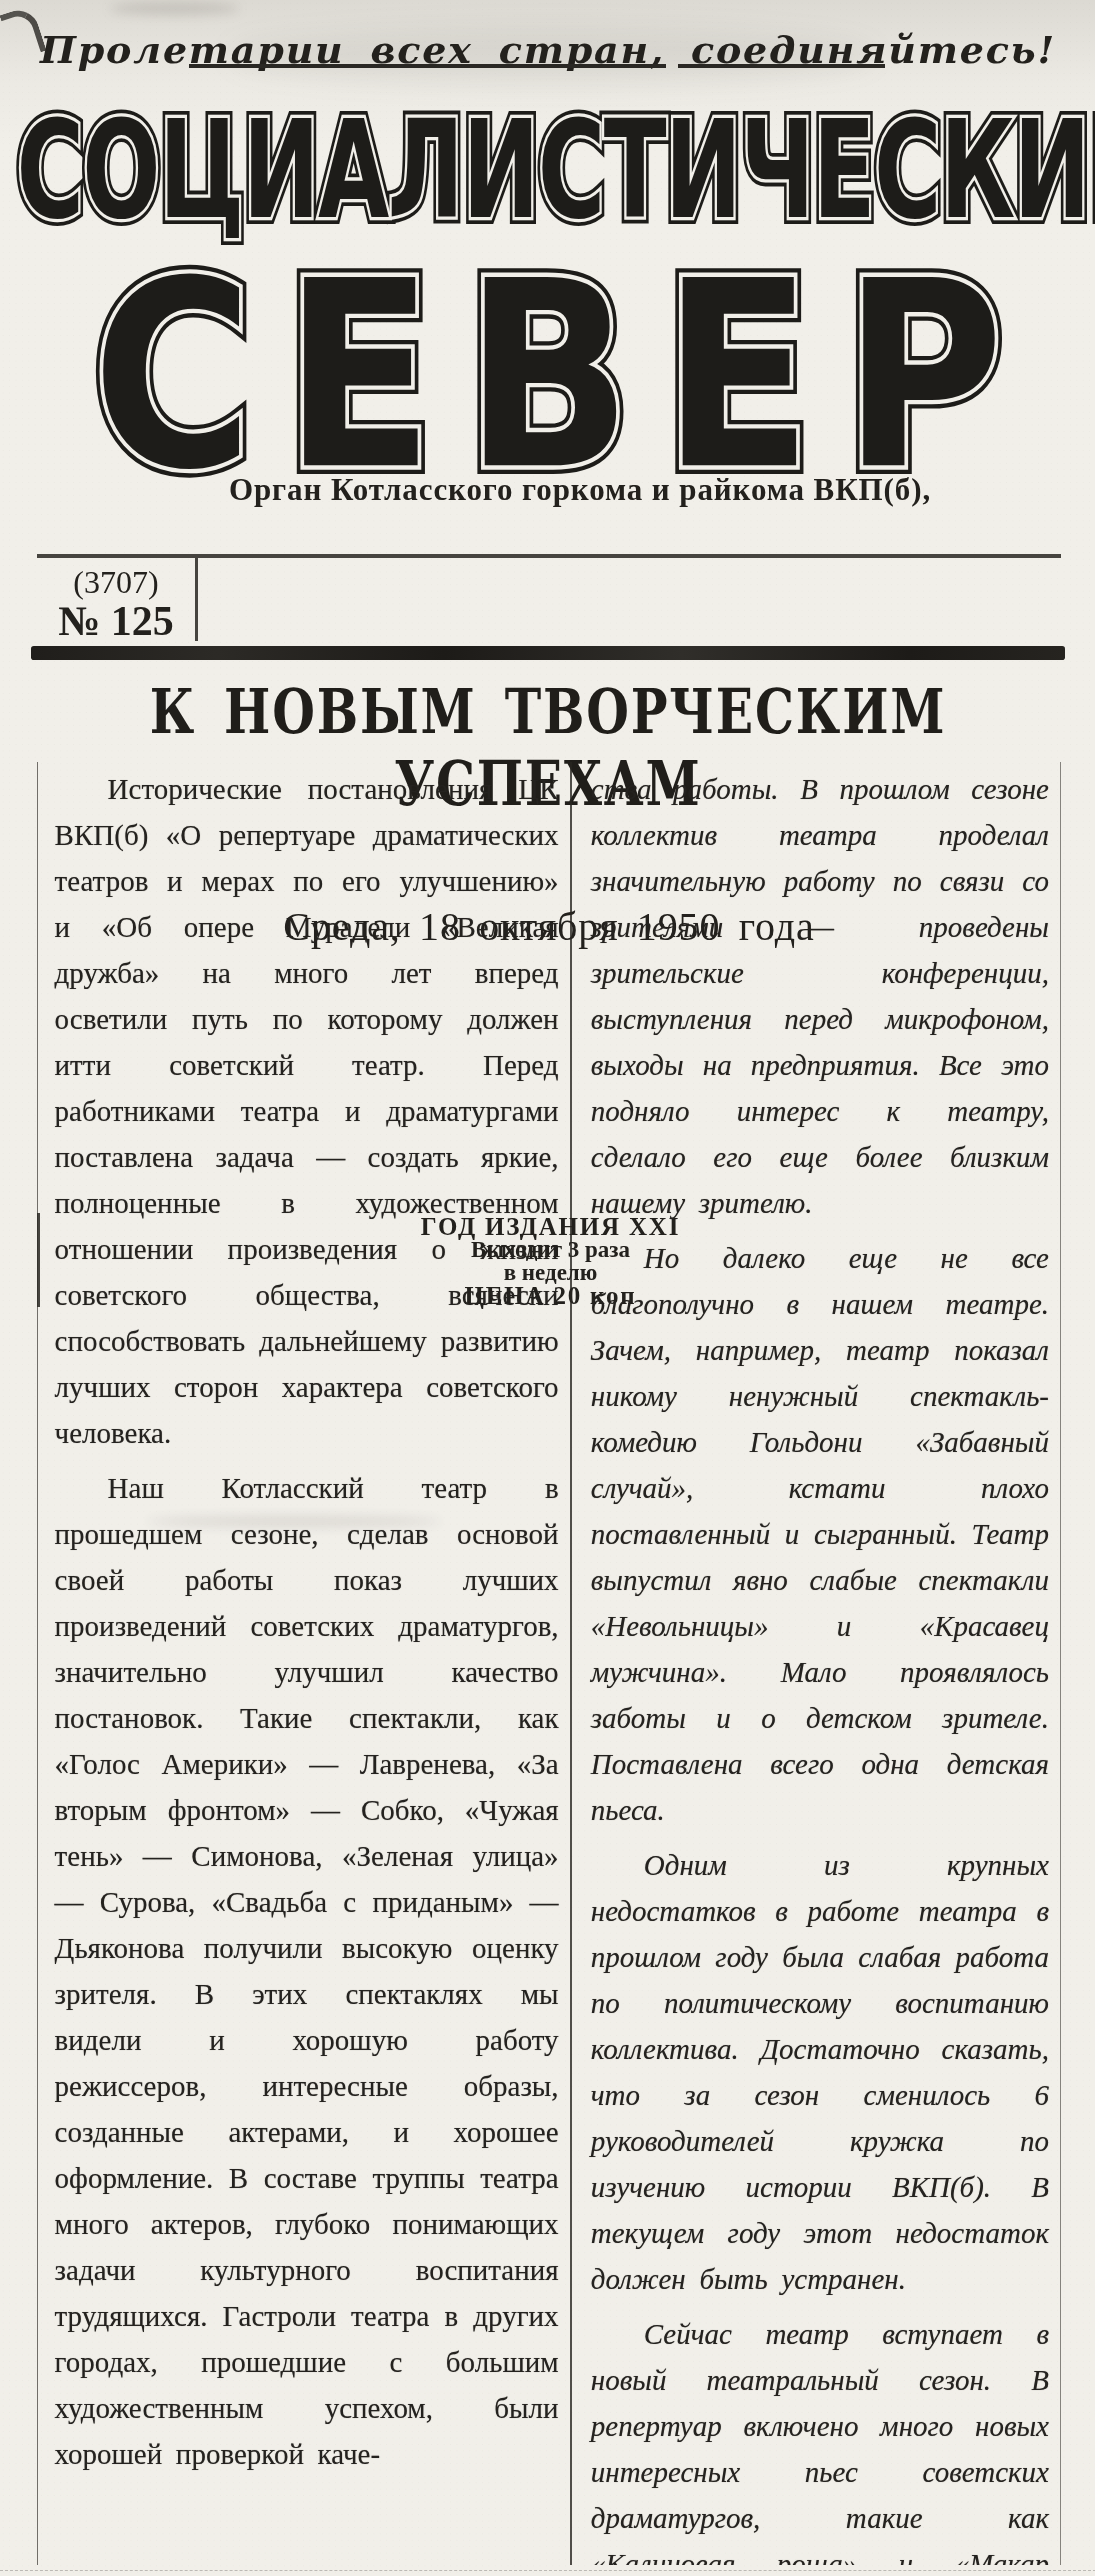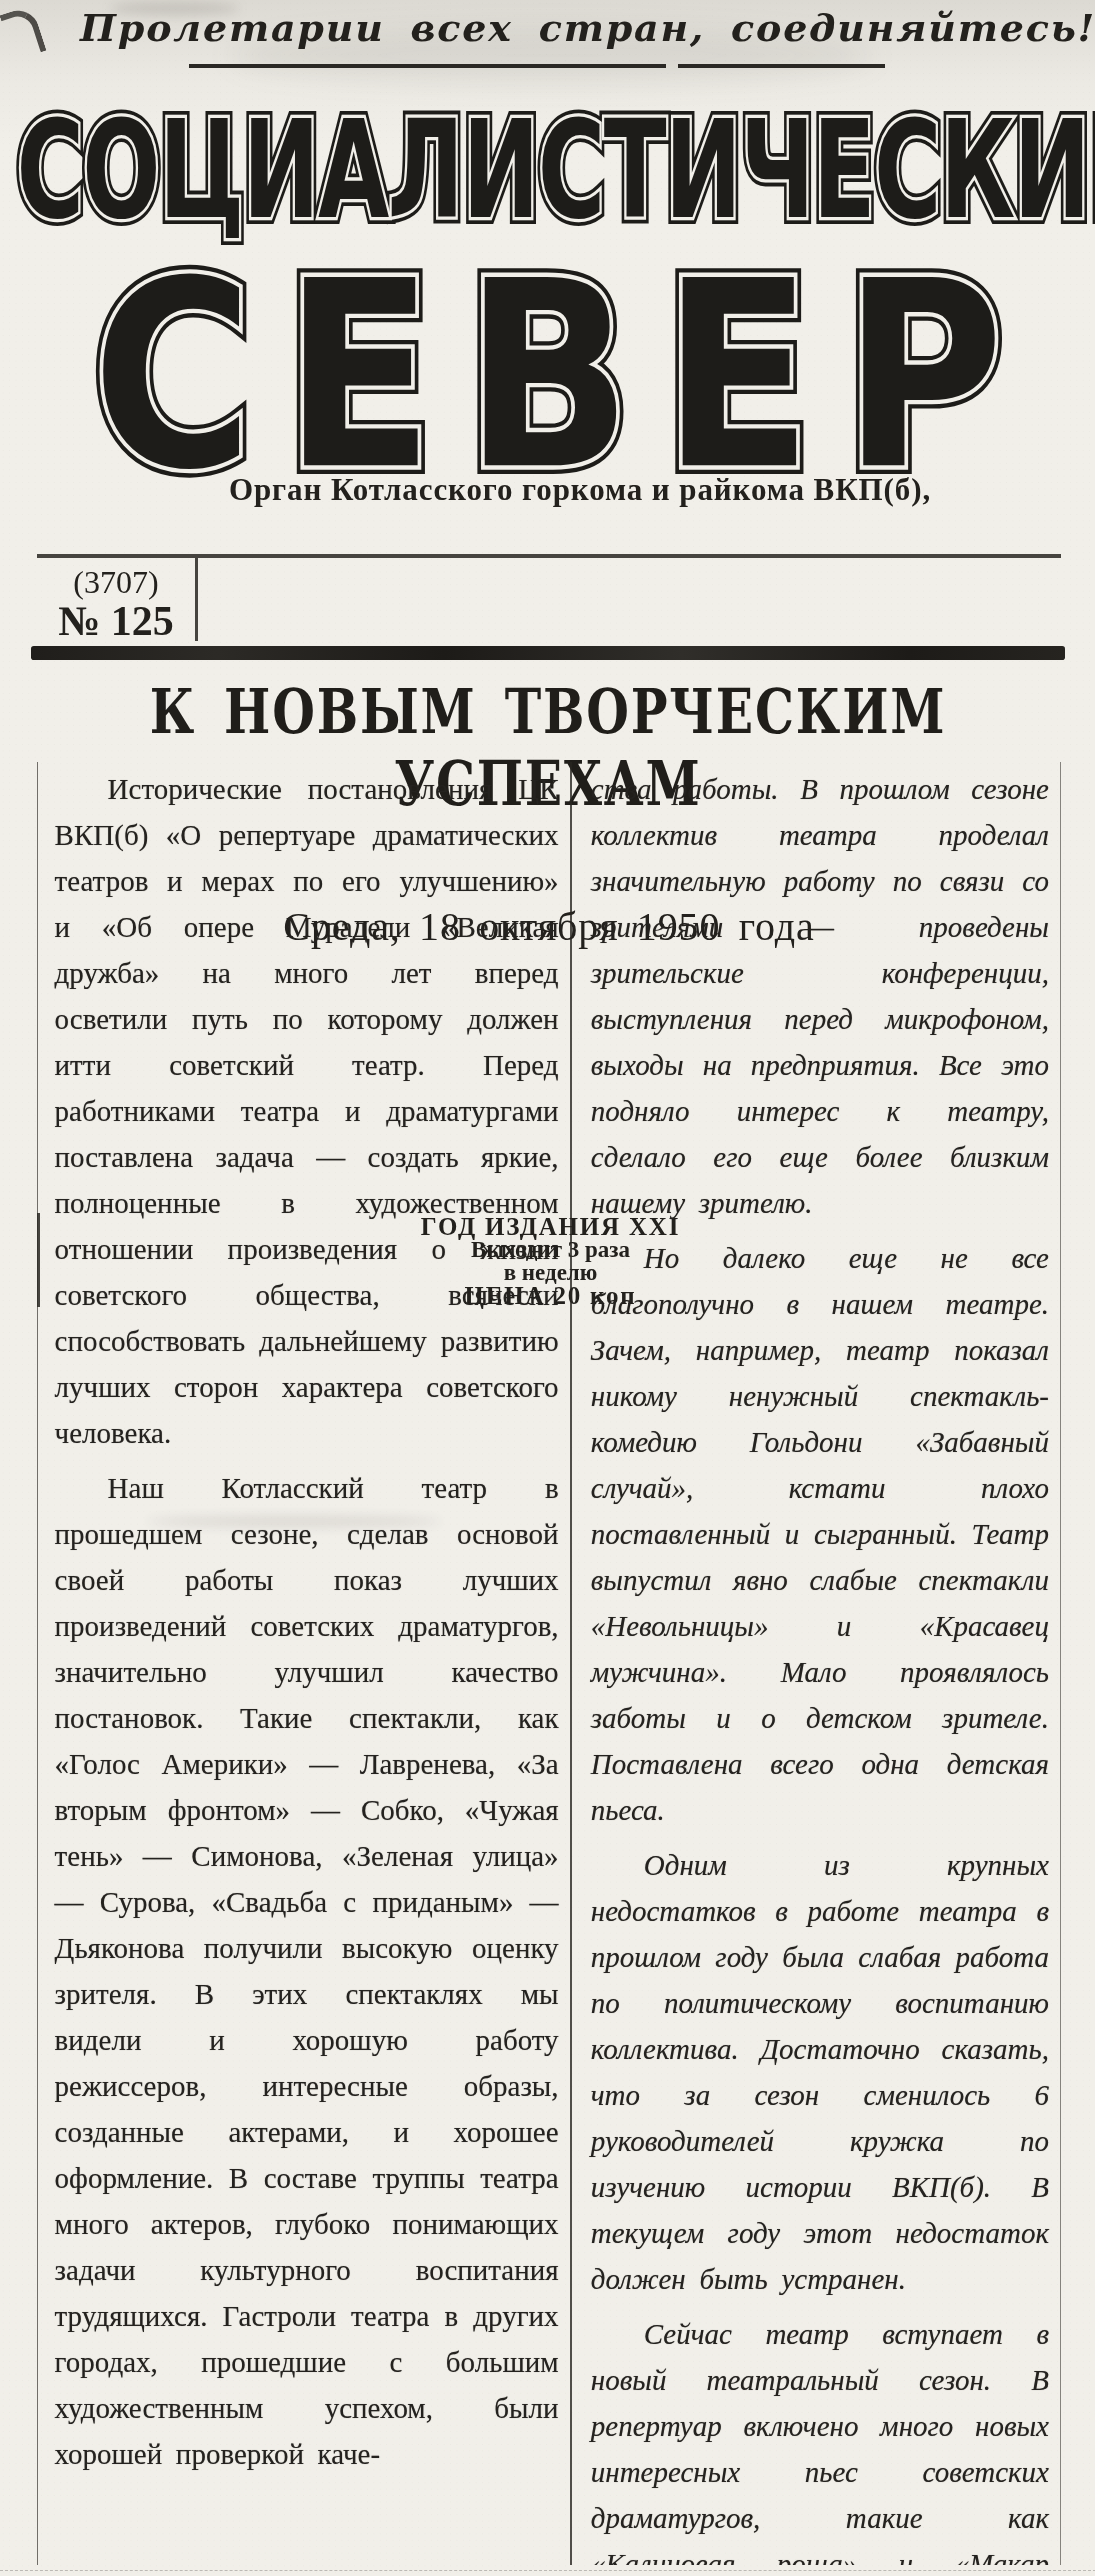--- a/index.html
+++ b/index.html
@@ -25,21 +25,21 @@
     border-top: 6.4px solid rgba(40,38,34,0.75);
     border-radius: 0 22px 0 0;
     transform: rotate(-18deg);
   }
   .smudge { position: absolute; background: rgba(90,85,75,0.18); filter: blur(5.5px); border-radius: 50%; }
   .smudge.s1 { top: 1.8px; left: 110px; width: 129px; height: 13px; }
   .smudge.s2 { top: 1516px; left: 147px; width: 294px; height: 11px; opacity:.8; }
   .smudge.s3 { top: 28px; left: 230px; width: 644px; height: 55px; background: rgba(100,95,85,0.10); filter: blur(13px); }
 
   
-  .slogan-wrap { position: absolute; top: 5px; left: 0; width: 100%; text-align: right; }
+  .slogan-wrap { position: absolute; top: 27px; left: 0; width: 100%; text-align: center; }
   .slogan-text {
     font-family: "DejaVu Serif", serif;
     font-style: italic; font-weight: bold;
     font-size: 38px; letter-spacing: 1.8px; word-spacing: 11px;
     color: #23211d;
   }
   .slogan-underline .seg { position: absolute; top: 64px; height: 3.7px; background: #2a2824; }
   .slogan-underline .seg1 { left: 189px; width: 477px; }
   .slogan-underline .seg2 { left: 678px; width: 207px; }
 

